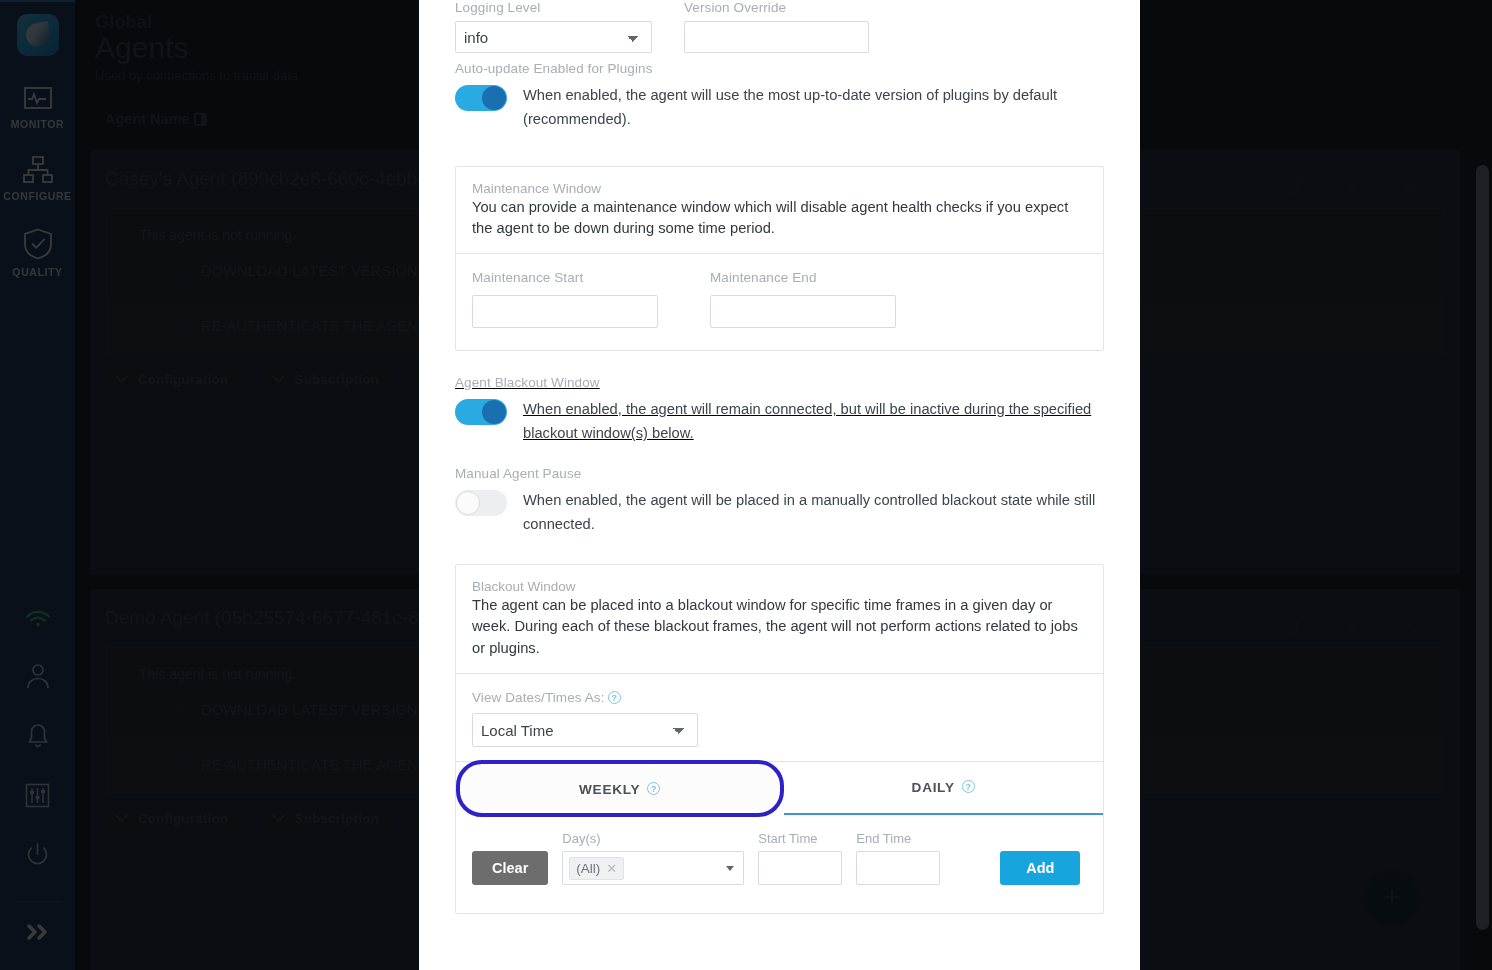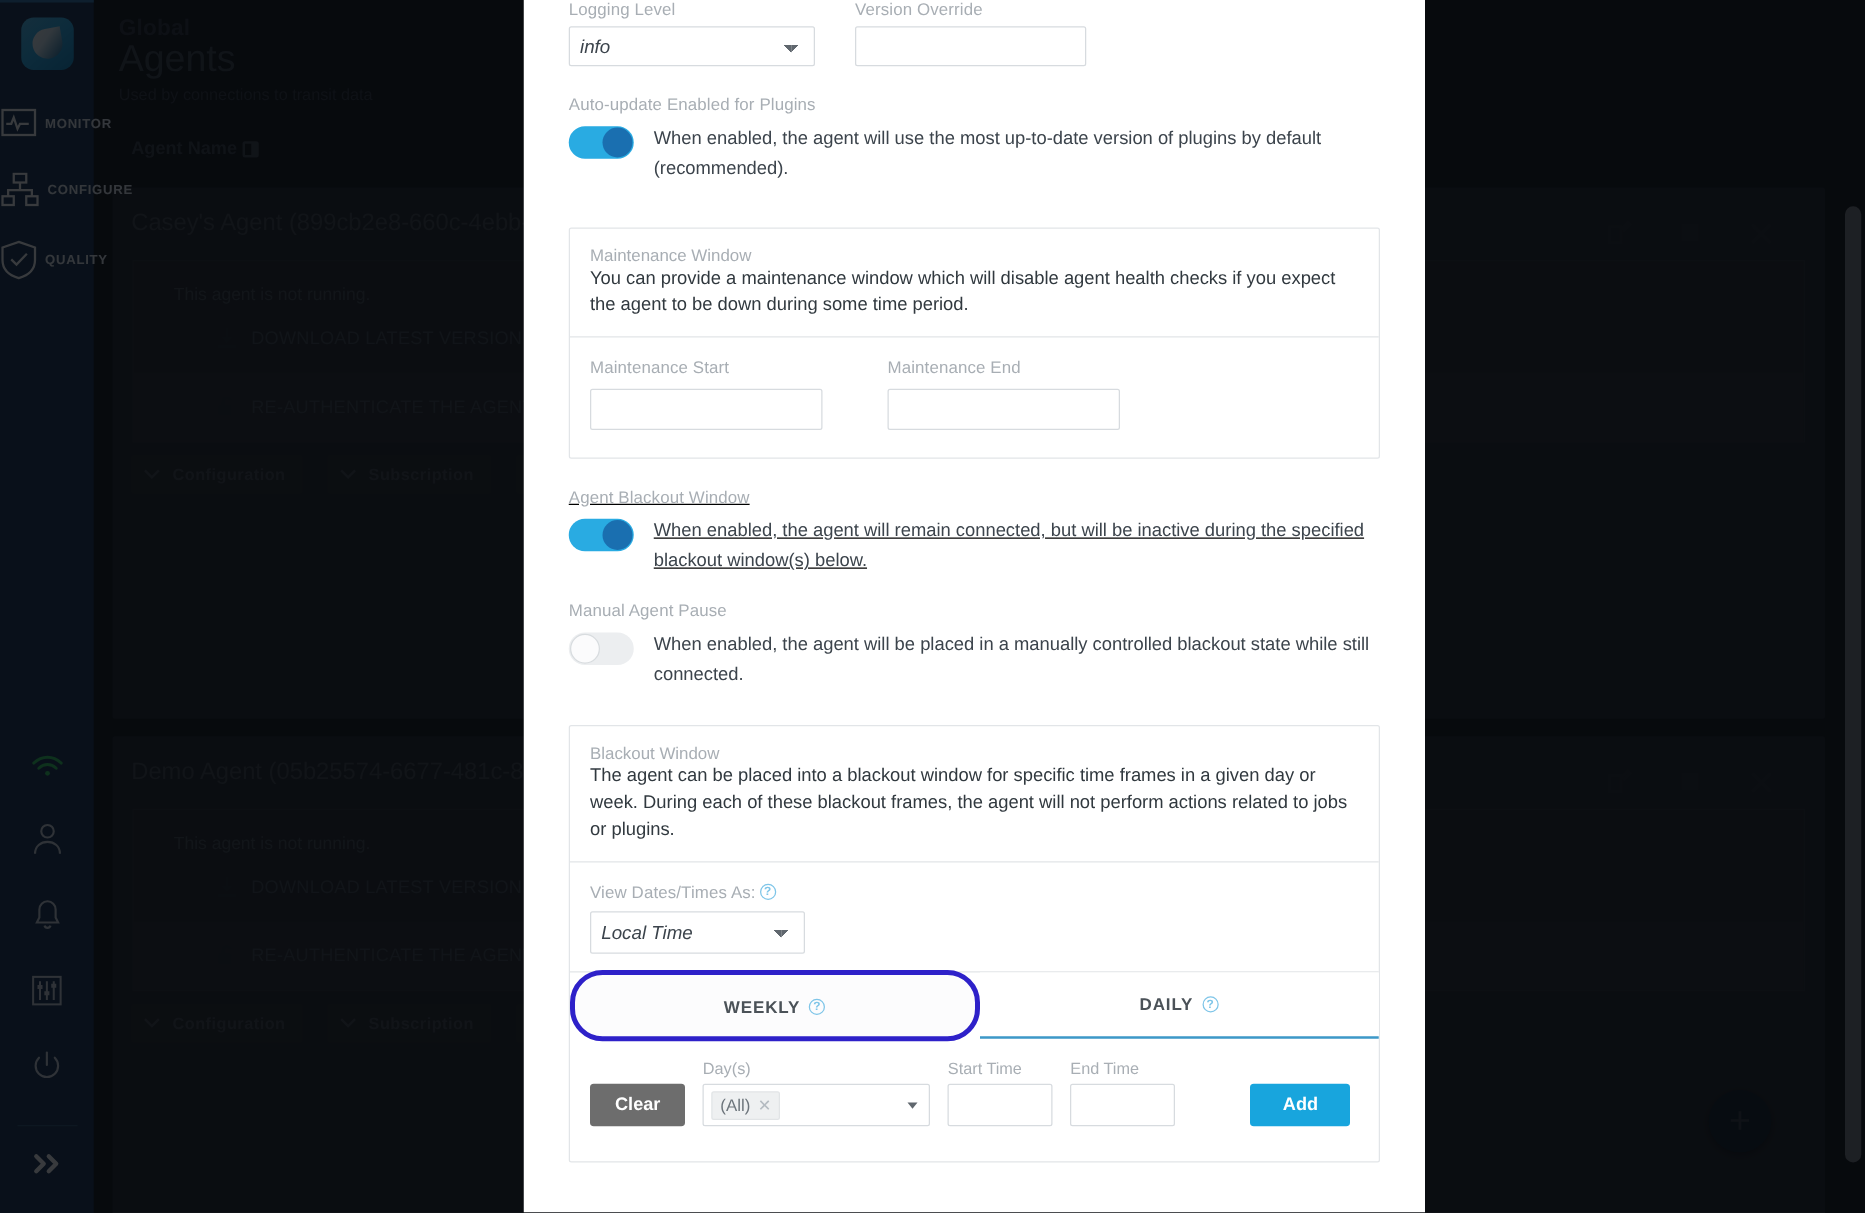--- a/index.html
+++ b/index.html
@@ -28,21 +28,21 @@
     width: 42px; height: 42px; margin-top: 12px; border-radius: 10px;
     background: linear-gradient(140deg,#4fc3f7 0%, #29b6f6 45%, #0d8ecf 100%);
     display: flex; align-items: center; justify-content: center;
   }
   .nav-logo .leaf {
     width: 24px; height: 24px; border-radius: 50% 0 50% 50%;
     background: linear-gradient(135deg,#ffffff 0%, #dff4fd 40%, #0e6ea5 100%);
     transform: rotate(-10deg);
   }
   .nav-item {
-    margin-top: 26px; display: flex; flex-direction: row;
+    margin-top: 26px; display: flex; flex-direction: column;
     align-items: center; gap: 6px; width: 75px; cursor: pointer;
   }
   .nav-item .label {
     font-size: 10.5px; letter-spacing: .6px; color: #e8eef4; font-weight: 600;
   }
   .nav-icon svg { display: block; }
   #nav-lower {
     position: absolute; bottom: 0; left: 0; width: 75px;
     display: flex; flex-direction: column; align-items: center;
     padding-bottom: 10px;
@@ -127,33 +127,33 @@
   }
   #modal {
     position: absolute; left: 419px; top: 0; width: 721px; height: 970px;
     background: #ffffff; overflow: hidden;
   }
   #modal-scroll { padding: 0 0 0 0; }
 
   .field-label {
     font-size: 13.5px; color: #a8aeb4; font-weight: 400; letter-spacing: .1px;
   }
-  .row2 { display: flex; gap: 32px; padding: 16px 36px; }
+  .row2 { display: flex; gap: 32px; padding: 0 36px; }
   .fld { display: flex; flex-direction: column; gap: 6px; }
 
   select.ctl, input.ctl {
     height: 32px; border: 1px solid #d7dbdf; border-radius: 2px;
     background: #fff; font-size: 15px; color: #3c444c; padding: 0 8px;
     font-family: "Liberation Sans", sans-serif; outline: none;
   }
   select.ctl { width: 197px; -webkit-appearance: none; appearance: none;
     background-image: linear-gradient(45deg, transparent 50%, #60676e 50%),
                       linear-gradient(135deg, #60676e 50%, transparent 50%);
     background-position: calc(100% - 18px) 14px, calc(100% - 12px) 14px;
-    background-size: 6px 6px, 6px 6px; background-repeat: no-repeat; font-style: italic; }
+    background-size: 6px 6px, 6px 6px; background-repeat: no-repeat; }
 
   .toggle-block { padding: 0 36px; margin-top: 16px; }
   .toggle-row { display: flex; gap: 16px; align-items: flex-start; margin-top: 6px; }
   .switch {
     flex: 0 0 auto; width: 52px; height: 26px; border-radius: 13px;
     position: relative; cursor: pointer; margin-top: 2px;
   }
   .switch.on { background: #29abe2; }
   .switch.on:after {
     content: ""; position: absolute; right: 1px; top: 1px;
@@ -510,21 +510,21 @@
       <div class="panel-head">
         <div class="ptitle">Blackout Window</div>
         <div class="pdesc">The agent can be placed into a blackout window for specific time frames in a given day or week. During each of these blackout frames, the agent will not perform actions related to jobs or plugins.</div>
       </div>
 
       <div style="padding:16px 16px 14px;">
         <div style="display:flex; align-items:center;">
           <span class="field-label">View Dates/Times As:</span>
           <span class="helpicon">?</span>
         </div>
-        <select class="ctl" style="margin-top:8px; width:172px; height:34px;"><option value="Local Time">Local Time</option><option value="UTC">UTC</option><option value="Agent Time">Agent Time</option></select>
+        <select class="ctl" style="margin-top:8px; width:226px; height:34px;"><option value="Local Time">Local Time</option><option value="UTC">UTC</option><option value="Agent Time">Agent Time</option></select>
       </div>
 
       <div class="tabs">
         <div class="tab highlight">
           <span>WEEKLY</span>
           <span class="helpicon">?</span>
         </div>
         <div class="tab active">
           <span>DAILY</span>
           <span class="helpicon">?</span>

